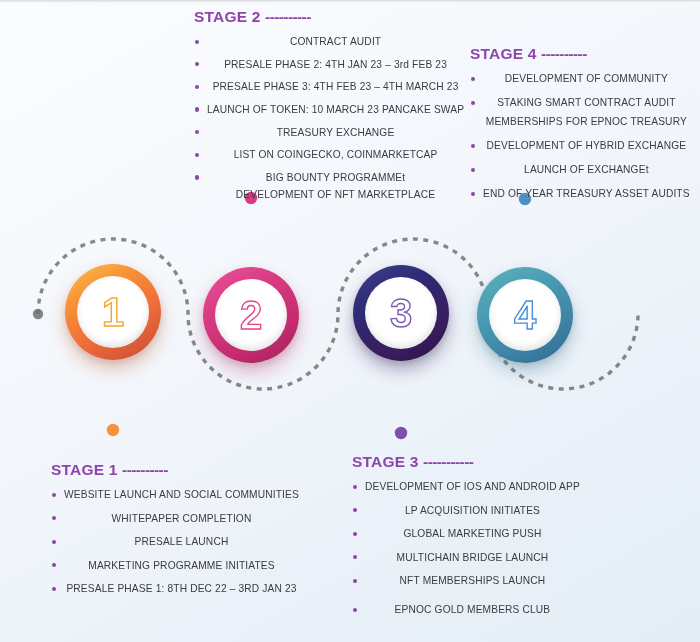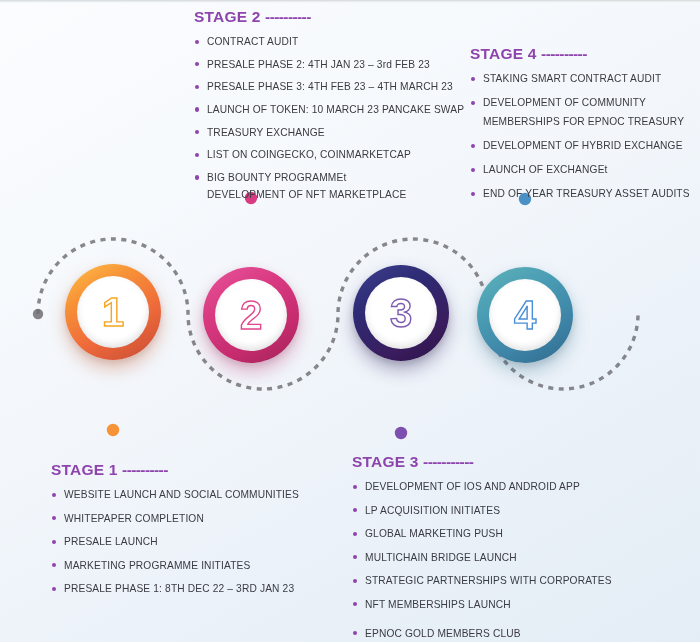--- a/index.html
+++ b/index.html
@@ -60,20 +60,21 @@
 
   ul.stage-list li {
     position: relative;
     padding-left: 13px;
     font-size: 10.2px;
     line-height: 1.28;
     color: #3b3b42;
     letter-spacing: 0.15px;
     white-space: nowrap;
     margin-bottom: 8.5px;
+    text-align: center;
   }
   ul.stage-list li::before {
     content: "";
     position: absolute;
     left: 1px;
     top: 4.5px;
     width: 4.2px;
     height: 4.2px;
     border-radius: 50%;
     background: #8e44ad;
@@ -281,22 +282,22 @@
       <li class="cont">DEVELOPMENT OF NFT MARKETPLACE</li>
     </ul>
 </div>
 
 <div class="stage-block" id="stage-4">
   <div class="stage-head">
     <span>STAGE 4</span>
     <span class="dashes">----------</span>
   </div>
   <ul class="stage-list">
+      <li>DEVELOPMENT OF COMMUNITY</li>
       <li>STAKING SMART CONTRACT AUDIT</li>
-      <li>DEVELOPMENT OF COMMUNITY</li>
       <li class="cont">MEMBERSHIPS FOR EPNOC TREASURY</li>
       <li>DEVELOPMENT OF HYBRID EXCHANGE</li>
       <li>LAUNCH OF EXCHANGEt</li>
       <li>END OF YEAR TREASURY ASSET AUDITS</li>
     </ul>
 </div>
 
 <div class="stage-block" id="stage-1">
   <div class="stage-head">
     <span>STAGE 1</span>
@@ -314,17 +315,16 @@
 <div class="stage-block" id="stage-3">
   <div class="stage-head">
     <span>STAGE 3</span>
     <span class="dashes">-----------</span>
   </div>
   <ul class="stage-list">
       <li>DEVELOPMENT OF IOS AND ANDROID APP</li>
       <li>LP ACQUISITION INITIATES</li>
       <li>GLOBAL MARKETING PUSH</li>
       <li>MULTICHAIN BRIDGE LAUNCH</li>
-      <li>STRATEGIC PARTNERSHIPS WITH CORPORATES</li>
       <li>NFT MEMBERSHIPS LAUNCH</li>
       <li class="gap">EPNOC GOLD MEMBERS CLUB</li>
     </ul>
 </div>
 
 </body></html>

